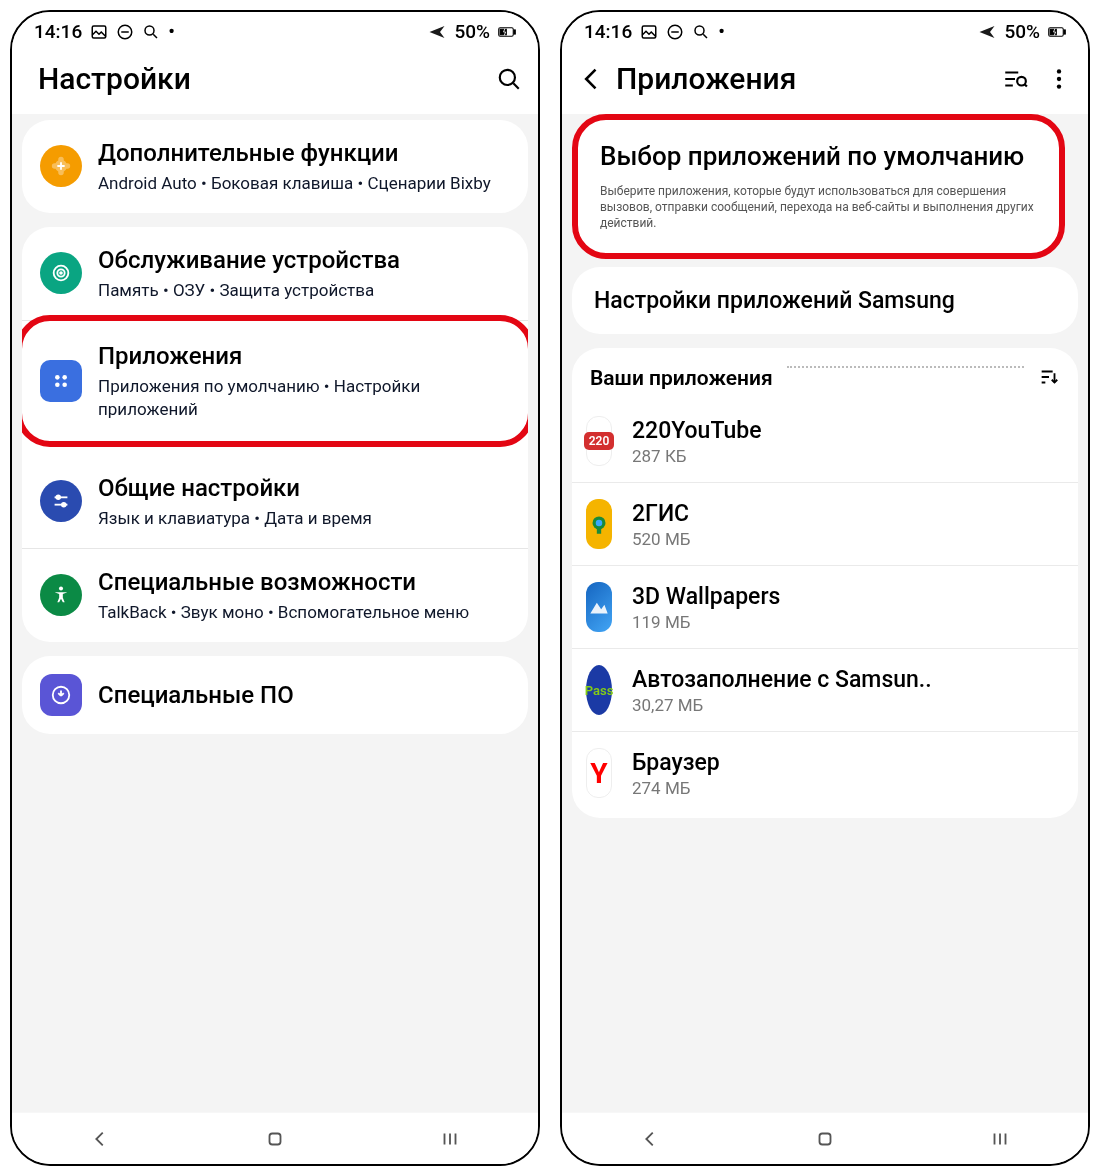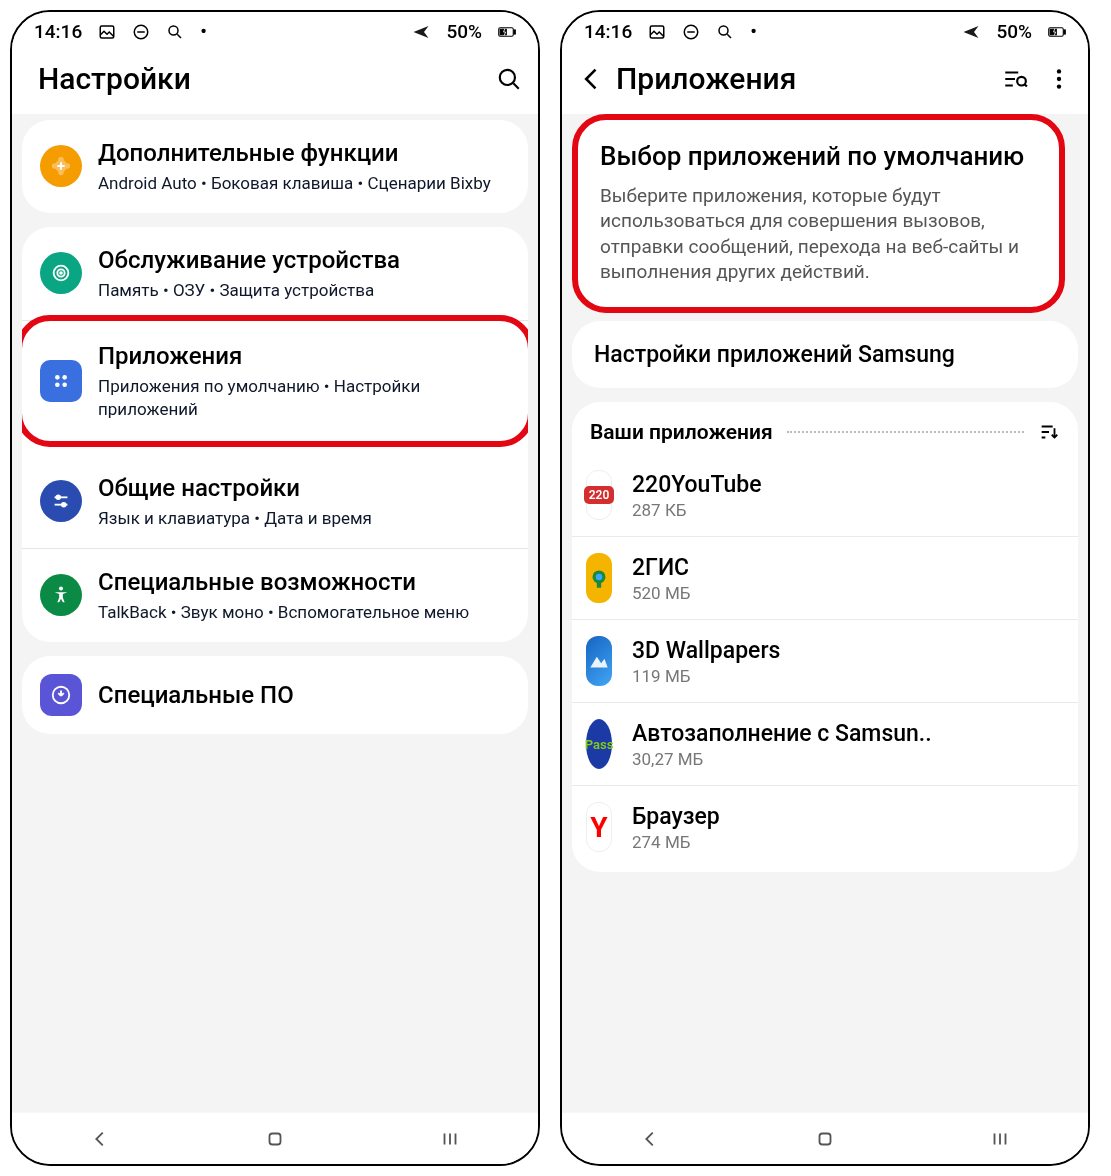--- a/index.html
+++ b/index.html
@@ -24,21 +24,21 @@
   }
   .statusbar {
     display: flex;
     justify-content: space-between;
     align-items: center;
     padding: 8px 22px 4px 22px;
     font-size: 19px;
     font-weight: 500;
     background: #fff;
   }
-  .statusbar .left, .statusbar .right { display: flex; align-items: center; gap: 16px; }
+  .statusbar .left, .statusbar .right { display: flex; align-items: center; gap: 8px; }
   .statusbar svg { width: 18px; height: 18px; }
   .header {
     display: flex;
     align-items: center;
     padding: 14px 16px 18px 16px;
     background: #fff;
   }
   .header .title {
     font-size: 30px;
     font-weight: 500;
@@ -110,27 +110,27 @@
   .big-block {
     padding: 20px 22px 22px 22px;
   }
   .big-block .bt {
     font-size: 26px;
     font-weight: 500;
     line-height: 1.25;
     margin-bottom: 10px;
   }
   .big-block .bs {
-    font-size: 19px;
+    font-size: 12px;
     color: #555;
     line-height: 1.35;
   }
   .section-head {
     display: flex;
-    align-items: center;
+    align-items: flex-start;
     padding: 18px 18px 10px 18px;
     font-size: 21px;
     font-weight: 600;
   }
   .section-head .dots {
     flex: 1;
     border-bottom: 2px dotted #bbb;
     margin: 0 14px;
     height: 1px;
   }

